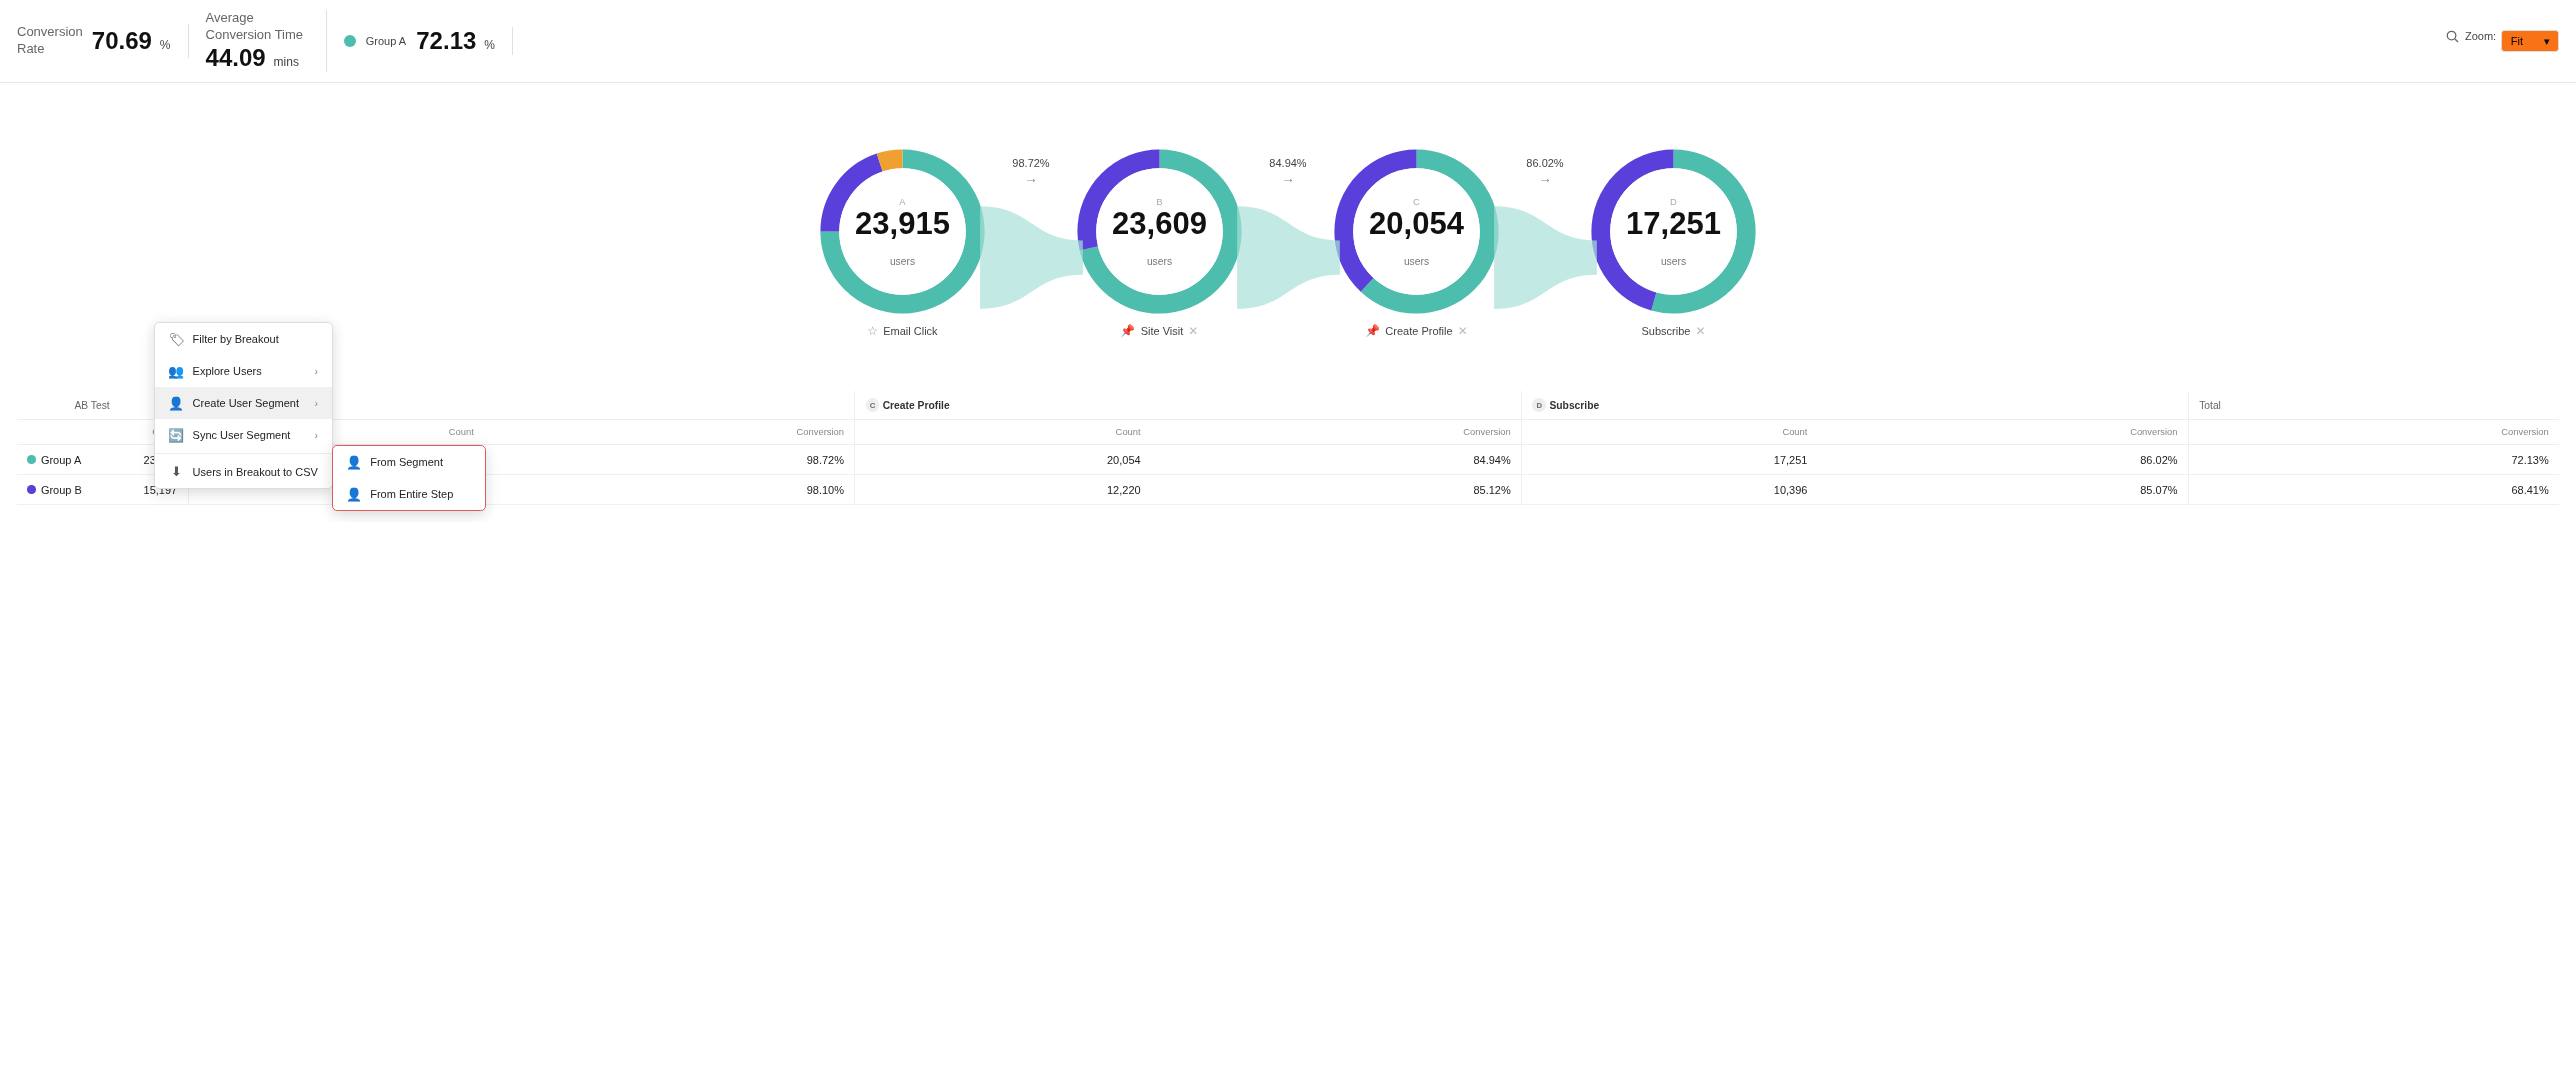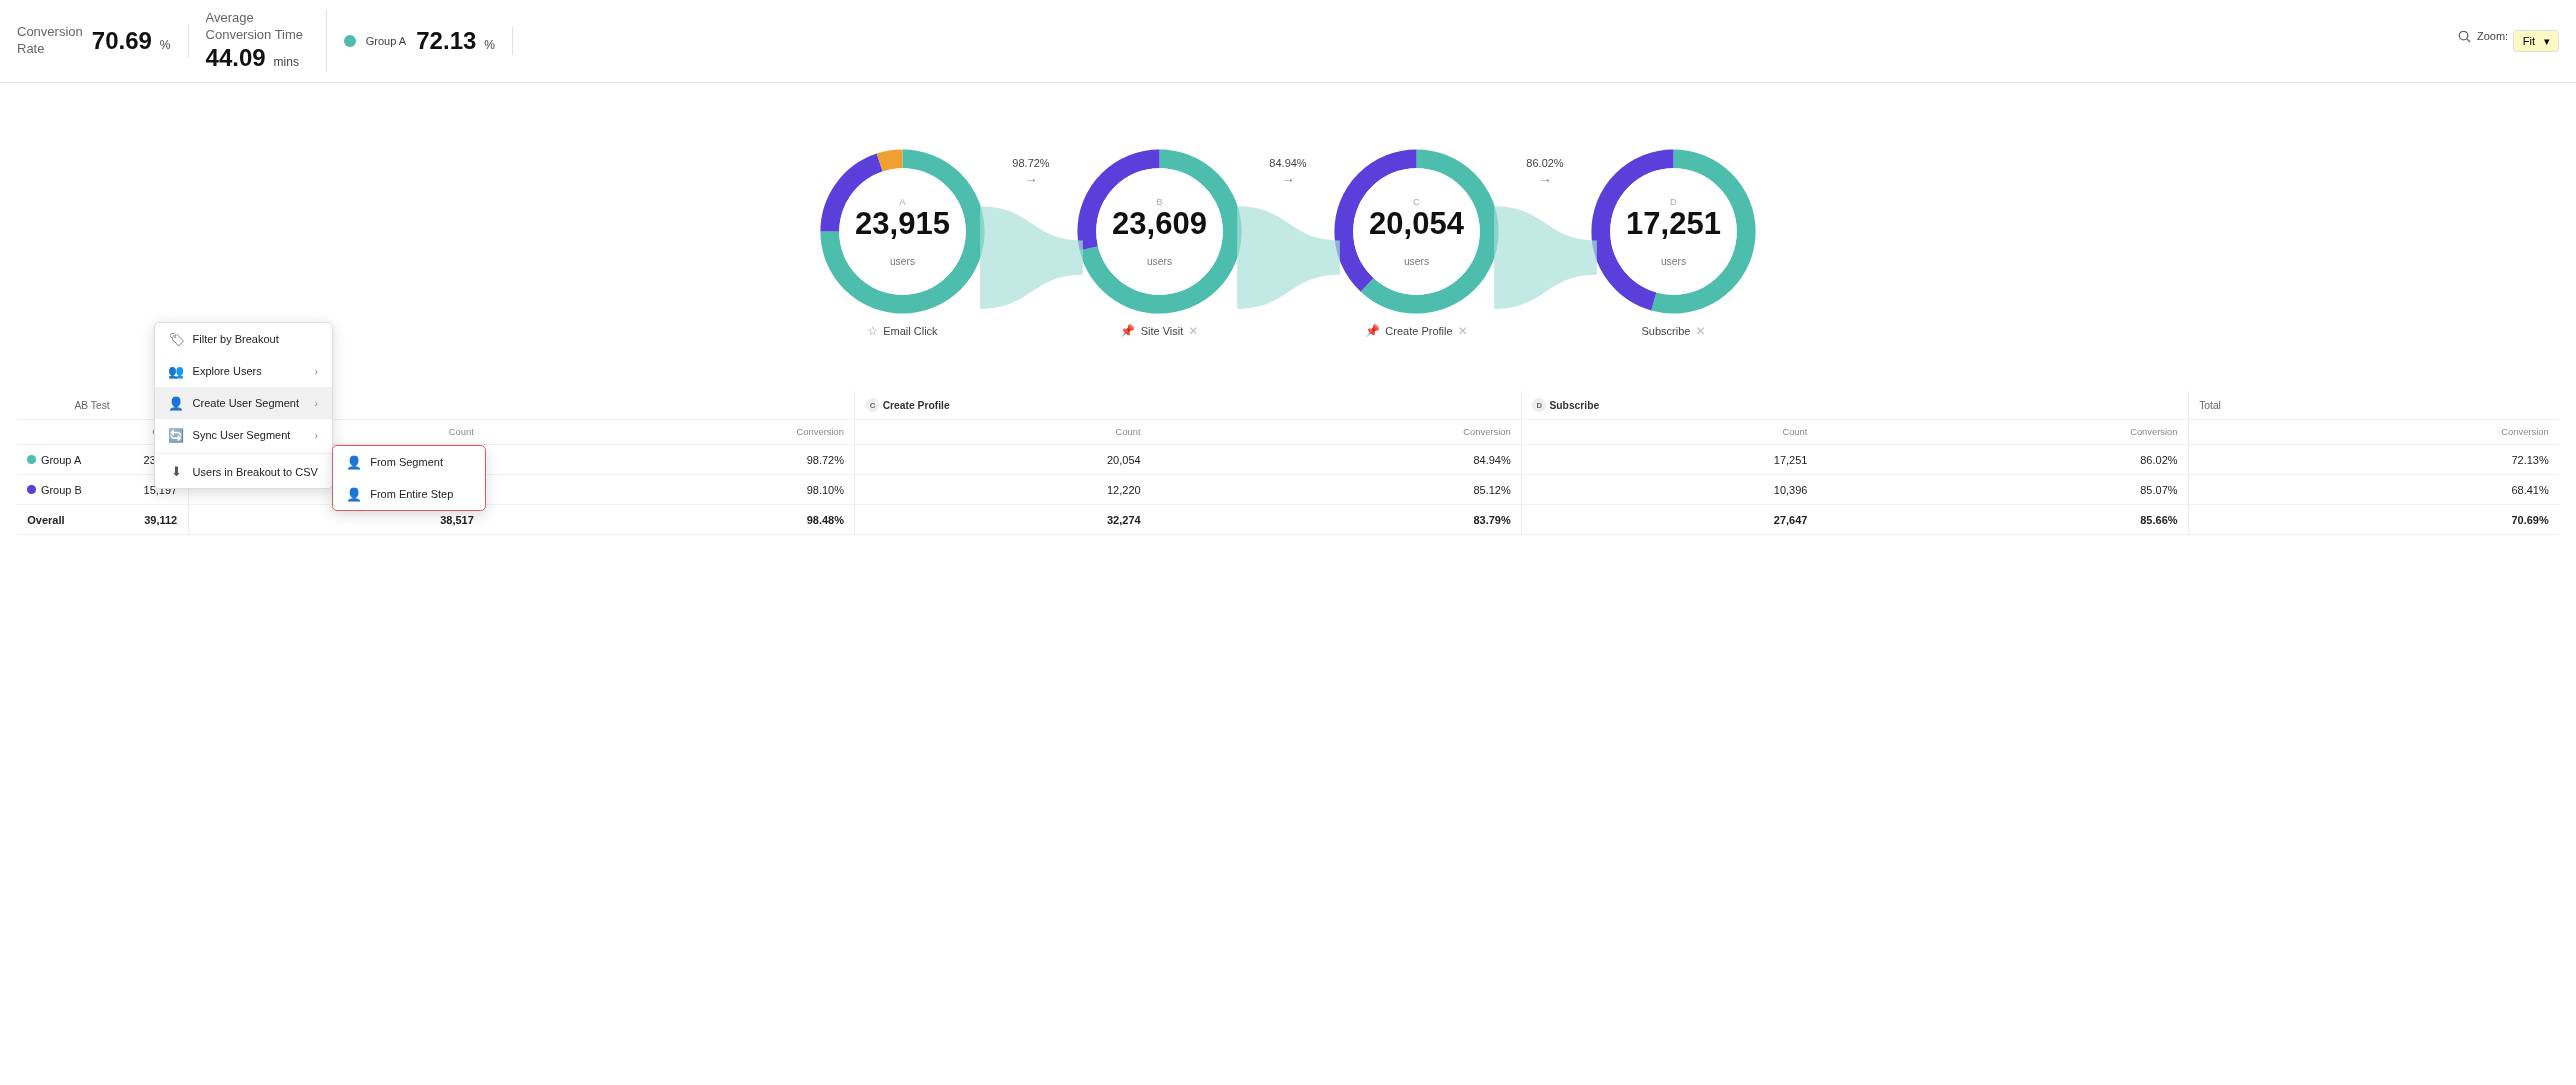--- a/index.html
+++ b/index.html
@@ -45,24 +45,24 @@
     }
     .zoom-area {
       margin-left: auto;
       display: flex;
       align-items: flex-start;
       gap: 5.1px;
       font-size: 11px;
       color: #444;
     }
     .zoom-btn {
-      display: flex; align-items: center; gap: 9px;
+      display: flex; align-items: center; gap: 21px;
       border: 0.9px solid #ddd; border-radius: 3.4px;
       padding: 3.4px 8.5px; cursor: pointer; font-size: 11px;
-      background: #fef9c3;
+      background: #f97316;
     }
 
     
     .funnel-area {
       position: relative;
       padding: 26px 51px 17px;
       display: flex;
       align-items: center;
       justify-content: center;
       gap: 0;
@@ -518,27 +518,16 @@
         <td class="right">15,197</td>
         <td class="right" style="border-left:0.9px solid #eee;">14,908</td>
         <td class="right">98.10%</td>
         <td class="right" style="border-left:0.9px solid #eee;">12,220</td>
         <td class="right">85.12%</td>
         <td class="right" style="border-left:0.9px solid #eee;">10,396</td>
         <td class="right">85.07%</td>
         <td class="right" style="border-left:0.9px solid #eee;">68.41%</td>
       </tr>
 
-      <tr class="overall">
-        <td>Overall</td>
-        <td class="right">39,112</td>
-        <td class="right" style="border-left:0.9px solid #eee;">38,517</td>
-        <td class="right">98.48%</td>
-        <td class="right" style="border-left:0.9px solid #eee;">32,274</td>
-        <td class="right">83.79%</td>
-        <td class="right" style="border-left:0.9px solid #eee;">27,647</td>
-        <td class="right">85.66%</td>
-        <td class="right" style="border-left:0.9px solid #eee;">70.69%</td>
-      </tr>
     </tbody>
   </table>
 </div>
 
 
 </body></html>

